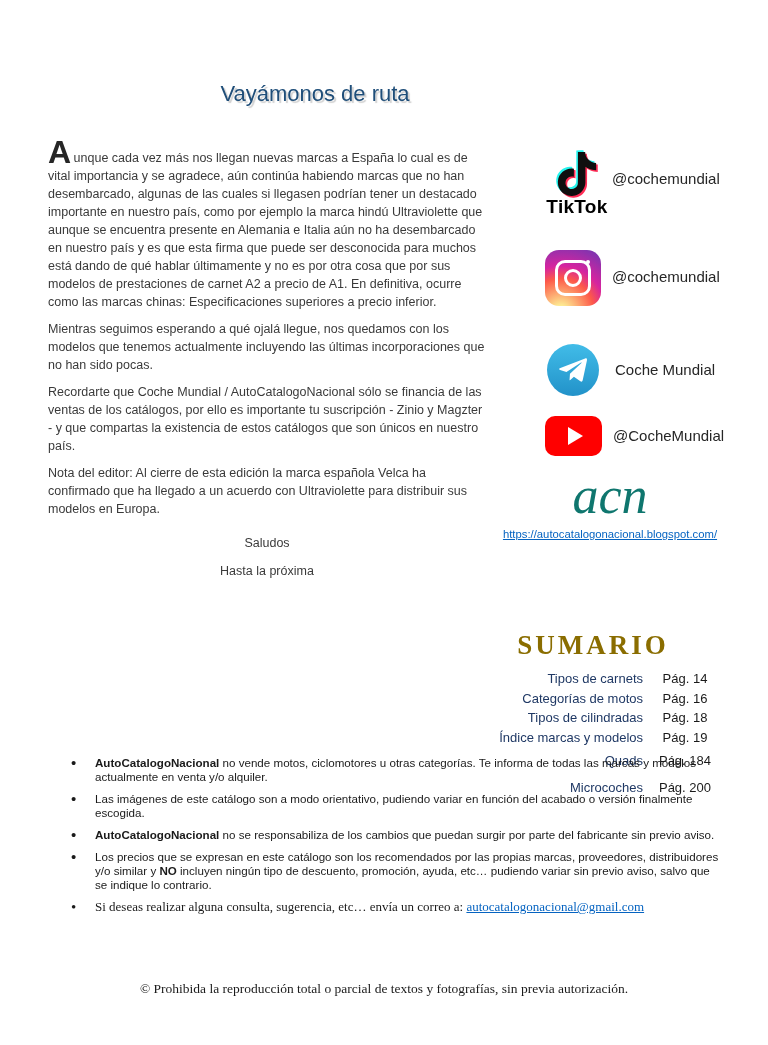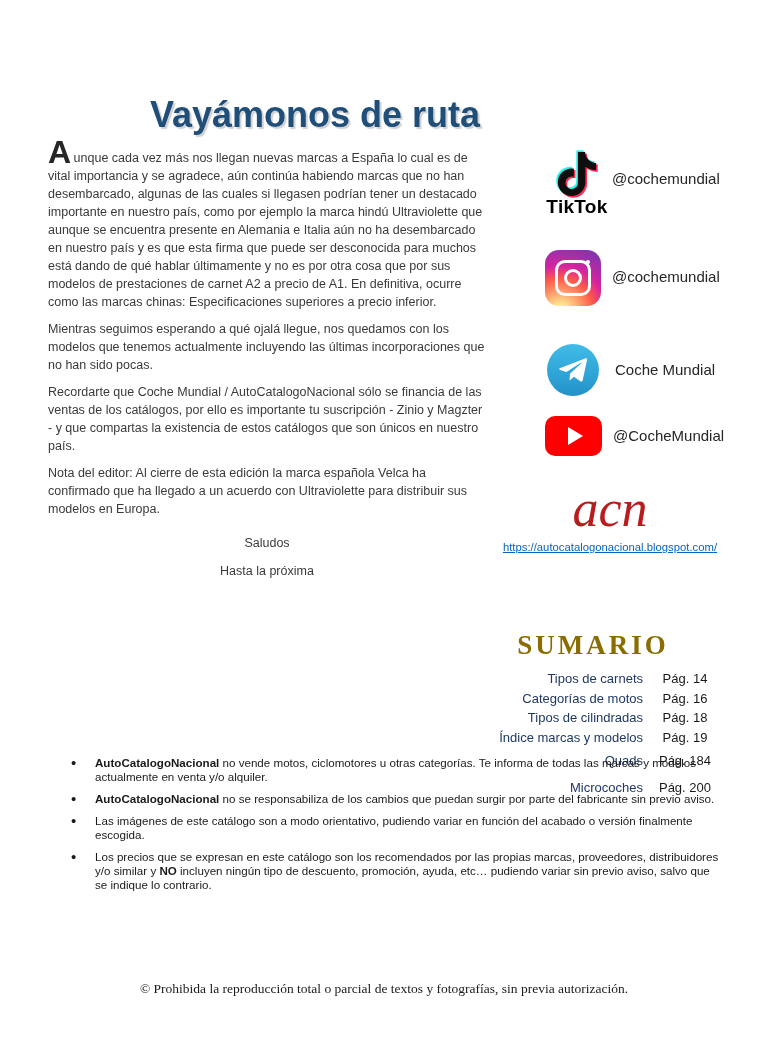--- a/index.html
+++ b/index.html
@@ -1,21 +1,21 @@
 <!DOCTYPE html>
 <html><head>
 <meta charset="utf-8">
 <style>
   html,body{margin:0;padding:0;background:#fff;}
   .page{position:relative;width:768px;height:1045px;background:#ffffff;overflow:hidden;
         font-family:"Liberation Sans",sans-serif;color:#333;}
 
   
-  .title{position:absolute;top:94px;left:0;width:630px;margin:0;text-align:center;
-         font-size:36px;font-weight:700;color:#1F4E79;letter-spacing:0px;
+  .title{position:absolute;top:81px;left:0;width:630px;margin:0;text-align:center;
+         font-size:22px;font-weight:400;color:#1F4E79;letter-spacing:0px;
          text-shadow:2px 2px 1px rgba(120,120,120,.35);}
 
   
   .article{position:absolute;top:149px;left:48px;width:438px;}
   .article p{margin:0 0 9px 0;font-size:12.5px;line-height:18px;color:#3a3a3a;}
   .dropcap{font-size:32px;font-weight:800;line-height:0;color:#262626;letter-spacing:.5px;
            vertical-align:-1px;padding-right:2px;}
   .closing{text-align:center;}
   .closing1{margin-top:10px !important;}
   .closing2{margin-top:16px !important;}
@@ -43,21 +43,21 @@
   .yt-play{width:0;height:0;border-left:15px solid #fff;border-top:9px solid transparent;border-bottom:9px solid transparent;margin-left:3px;}
 
   .lbl-tiktok{left:612px;top:170px;}
   .lbl-instagram{left:612px;top:268px;}
   .lbl-telegram{left:615px;top:361px;}
   .lbl-youtube{left:613px;top:427px;}
 
   
   .acn-block{position:absolute;left:500px;top:468px;width:220px;text-align:center;}
   .acn-logo{font-family:"Liberation Serif",serif;font-style:italic;font-size:52px;line-height:56px;
-            color:#b91c1c;font-weight:500;margin-top:13px;}
+            color:#0f766e;font-weight:500;}
   .acn-link{display:inline-block;margin-top:2px;font-size:11.3px;color:#0563C1;text-decoration:underline;cursor:pointer;}
 
   
   .sumario{position:absolute;left:455px;top:583px;width:260px;margin-top:47px;}
   .sumario-heading{margin:0 0 10px 0;text-align:center;padding-left:16px;
                    font-family:"Liberation Serif",serif;font-weight:800;font-size:27px;
                    color:#8a6d00;letter-spacing:3px;}
   .sum-row{display:flex;justify-content:flex-end;align-items:baseline;height:19.5px;}
   .sum-row.gap1{margin-top:4px;}
   .sum-row.gap2{margin-top:7px;}
@@ -153,20 +153,21 @@
       <span class="sum-page">Pág. 184</span>
     </div>
     <div class="sum-row gap2">
       <span class="sum-label">Microcoches</span>
       <span class="sum-page">Pág. 200</span>
     </div>
   </div>
 
   <ul class="notes">
     <li><b>AutoCatalogoNacional</b><span> no vende motos, ciclomotores u otras categorías. Te informa de todas las marcas y modelos actualmente en venta y/o alquiler.</span></li>
+    <li><span>Las imágenes de este catálogo son a modo orientativo, pudiendo variar en función del acabado o versión finalmente escogida.</span></li>
     <li><b>AutoCatalogoNacional</b><span> no se responsabiliza de los cambios que puedan surgir por parte del fabricante sin previo aviso.</span></li>
-    <li><span>Las imágenes de este catálogo son a modo orientativo, pudiendo variar en función del acabado o versión finalmente escogida.</span></li>
     <li><span>Los precios que se expresan en este catálogo son los recomendados por las propias marcas, proveedores, distribuidores y/o similar y </span><b>NO</b><span> incluyen ningún tipo de descuento, promoción, ayuda, etc… pudiendo variar sin previo aviso, salvo que se indique lo contrario.</span></li>
+    <li class="serif"><span>Si deseas realizar alguna consulta, sugerencia, etc… envía un correo a: </span><a class="mail-link">autocatalogonacional@gmail.com</a></li>
   </ul>
 
   <div class="footer">© Prohibida la reproducción total o parcial de textos y fotografías, sin previa autorización.</div>
 
 </div>
 
 </body></html>

